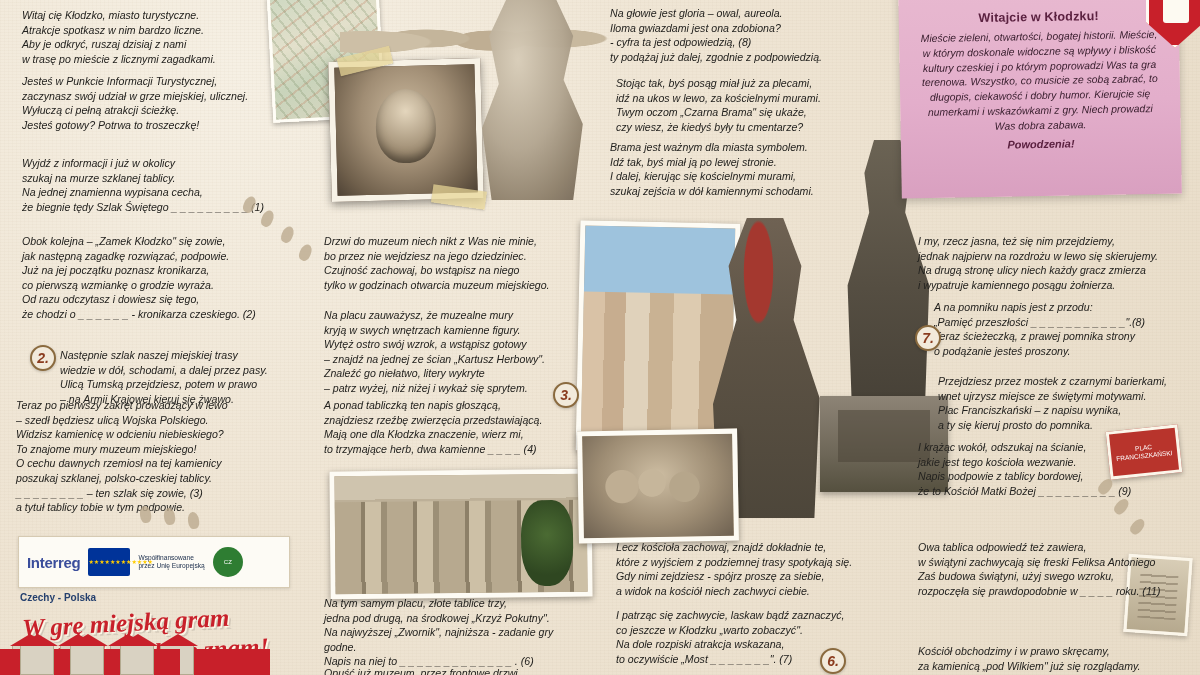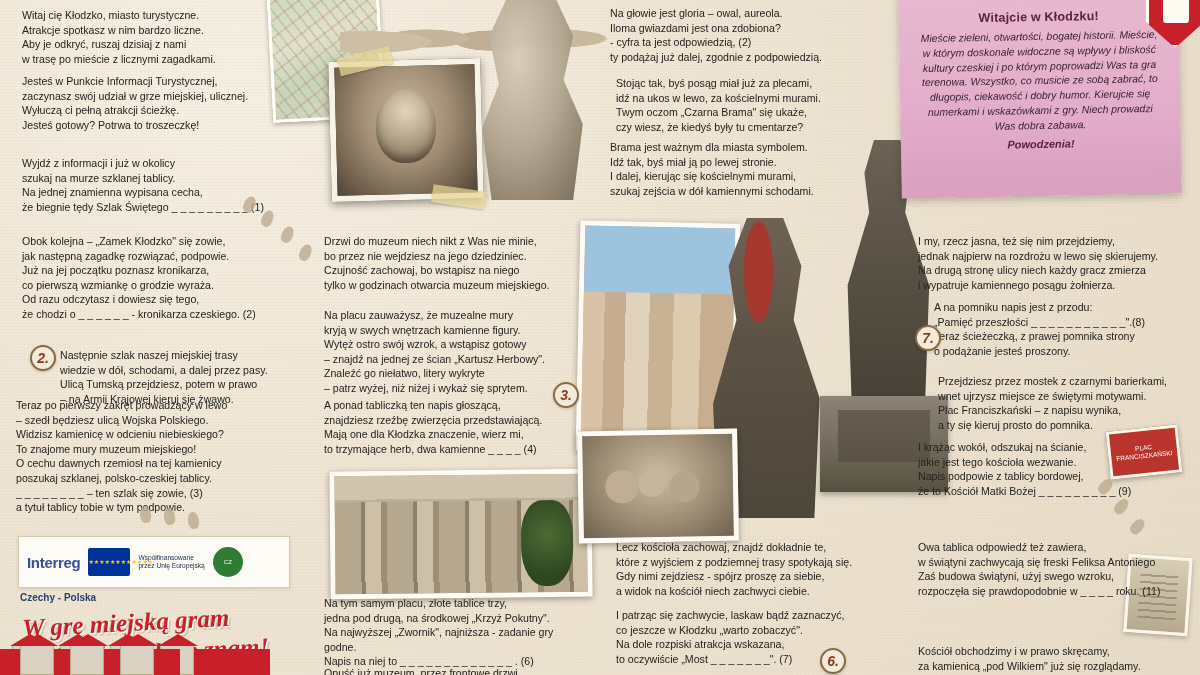--- a/index.html
+++ b/index.html
@@ -24,20 +24,21 @@
       repeating-linear-gradient(90deg, rgba(180,160,130,0.04) 0 1px, rgba(0,0,0,0) 1px 4px);
     pointer-events:none;
   }
   .txt {
     position:absolute;
     font-family:"Liberation Sans", sans-serif;
     font-size:10.6px;
     line-height:1.38;
     color:#23221f;
     white-space:pre-line;
+    font-style:italic;
   }
 
   
   .photo {
     position:absolute;
     background:#b9a88f;
     border:5px solid #fdfbf4;
     box-shadow:0 2px 6px rgba(0,0,0,0.35);
     overflow:hidden;
   }
@@ -382,21 +383,21 @@
 Mają one dla Kłodzka znaczenie, wierz mi,
 to trzymające herb, dwa kamienne _ _ _ _ (4)</div>
   <div class="txt" style="left:324px; top:596px; width:252px;">Na tym samym placu, złote tablice trzy,
 jedna pod drugą, na środkowej „Krzyż Pokutny".
 Na najwyższej „Zwornik", najniższa - zadanie gry godne.
 Napis na niej to _ _ _ _ _ _ _ _ _ _ _ _ _ . (6)</div>
   <div class="txt" style="left:324px; top:666px; width:252px;">Opuść już muzeum, przez frontowe drzwi,</div>
 
   <div class="txt" style="left:610px; top:6px; width:252px;">Na głowie jest gloria – owal, aureola.
 Iloma gwiazdami jest ona zdobiona?
-- cyfra ta jest odpowiedzią, (2)
+- cyfra ta jest odpowiedzią, (8)
 ty podążaj już dalej, zgodnie z podpowiedzią.</div>
   <div class="txt" style="left:616px; top:76px; width:250px;">Stojąc tak, byś posąg miał już za plecami,
 idź na ukos w lewo, za kościelnymi murami.
 Twym oczom „Czarna Brama" się ukaże,
 czy wiesz, że kiedyś były tu cmentarze?</div>
   <div class="txt" style="left:610px; top:140px; width:252px;">Brama jest ważnym dla miasta symbolem.
 Idź tak, byś miał ją po lewej stronie.
 I dalej, kierując się kościelnymi murami,
 szukaj zejścia w dół kamiennymi schodami.</div>
   <div class="txt" style="left:616px; top:540px; width:258px;">Lecz kościoła zachowaj, znajdź dokładnie te,

